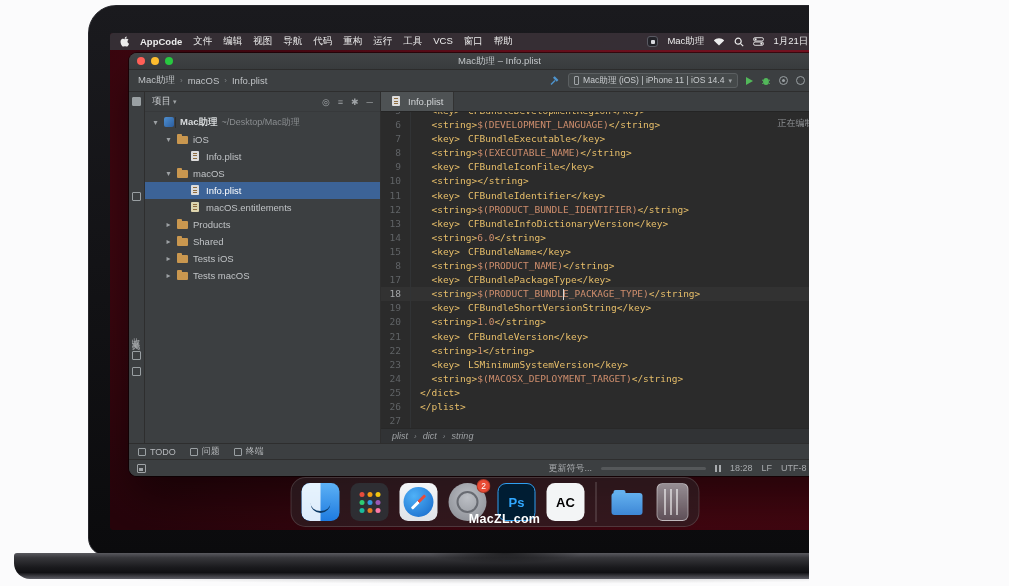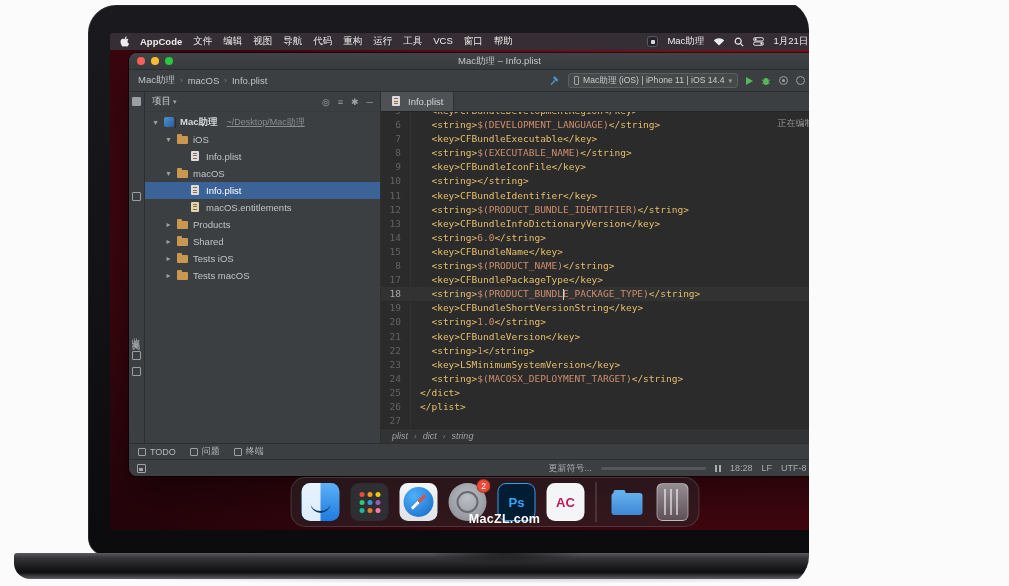--- a/index.html
+++ b/index.html
@@ -1,17 +1,17 @@
 <!DOCTYPE html>
 <html><head>
 <meta charset="utf-8">
 <style>
   *{margin:0;padding:0;box-sizing:border-box;}
   body{background:#fbfbfc;font-family:"Liberation Sans",sans-serif;}
-  .stage{position:relative;width:809px;height:586px;overflow:hidden;border-radius:30px;}
+  .stage{position:relative;width:809px;height:586px;overflow:hidden;}
 
   
   .floor-shadow{position:absolute;left:70px;top:570px;width:870px;height:14px;
     background:radial-gradient(ellipse at center,rgba(0,0,0,.20),transparent 70%);}
   .shell{position:absolute;left:88px;top:5px;width:833px;height:551px;
     background:linear-gradient(#1a1a1e,#0b0b0d);border:1px solid #26262b;
     border-radius:28px 28px 18px 18px;}
   .display{position:absolute;left:21px;top:27px;width:770px;height:497px;border-radius:3px;overflow:hidden;
     background:radial-gradient(120% 95% at 88% 32%, #a01c2d 0%, #7c1322 30%, #4a0712 62%, #27040b 100%);}
   .brand{position:absolute;left:0;right:0;top:506px;text-align:center;color:#ffffff;
@@ -74,21 +74,21 @@
   .project{flex:0 0 236px;background:#3c3f41;border-right:1px solid #2e2e2e;
     display:flex;flex-direction:column;font-size:9.5px;min-width:0;}
   .pj-head{flex:0 0 20px;display:flex;align-items:center;gap:2px;padding:0 7px;color:#c7cacd;border-bottom:1px solid #37393b;}
   .pj-icons{margin-left:auto;display:flex;gap:8px;color:#9fa3a6;font-size:9px;}
   .tree{flex:1;padding-top:2px;overflow:hidden;}
   .trow{height:17px;display:flex;align-items:center;gap:4px;color:#c0c3c6;white-space:nowrap;padding-right:4px;}
   .trow.selected{background:#3c6397;color:#fff;}
   .chev{flex:0 0 9px;color:#9da1a4;font-size:8px;text-align:center;}
   .tlabel.bold{font-weight:bold;color:#d7dadc;}
   .trow.selected .tlabel{color:#fff;}
-  .tpath{color:#8a8d90;font-size:9px;margin-left:5px;text-decoration:underline;}
+  .tpath{color:#8a8d90;font-size:9px;}
   .nicon{width:12px;height:11px;position:relative;flex:0 0 auto;}
   .nicon.folder::before{content:"";position:absolute;left:0;top:2px;width:11px;height:8px;background:#c9974f;border-radius:1px;}
   .nicon.folder::after{content:"";position:absolute;left:0;top:0;width:5px;height:3px;background:#c9974f;border-radius:1px 1px 0 0;}
   .nicon.project::before{content:"";position:absolute;left:0;top:0;width:10px;height:10px;
     background:linear-gradient(135deg,#4e8fd0,#2b5d9e);border-radius:2px;}
   .nicon.plist::before,.nicon.entitlements::before{content:"";position:absolute;left:1px;top:0;width:8px;height:10px;background:#dcdcdc;border-radius:1px;}
   .nicon.entitlements::before{background:#ddd5ae;}
   .nicon.plist::after,.nicon.entitlements::after{content:"";position:absolute;left:3px;top:2px;width:4px;height:6px;
     background:repeating-linear-gradient(#8f6d3f 0 1px,transparent 1px 2.5px);}
 
@@ -99,21 +99,21 @@
     font-size:9.5px;color:#d3d6d8;border-right:1px solid #323232;}
   .code{flex:1;position:relative;overflow:hidden;font-family:"DejaVu Sans Mono",monospace;
     font-size:9.5px;line-height:14.1px;}
   .codelines{margin-top:-8px;}
   .cl{display:flex;}
   .cl.current{background:#323232;}
   .gut{flex:0 0 30px;text-align:right;padding-right:9px;color:#606366;border-right:1px solid #313335;}
   .cl.current .gut{color:#a4a6a8;}
   .src{white-space:pre;padding-left:9px;position:relative;flex:1;}
   .tk-tag{color:#e8bf6a;}
-  .tk-key{color:#e8bf6a;}
+  .tk-key{color:#e8bf6a;margin-left:8px;}
   .tk-val{color:#cf8e6d;}
   .caret{position:absolute;top:1.5px;width:1px;height:11.5px;background:#d8d8d8;}
   .indexing{position:absolute;top:4px;right:16px;font-family:"Liberation Sans",sans-serif;
     font-size:9px;color:#8f9295;}
   .vsb{position:absolute;top:6px;right:2px;width:6px;height:60px;background:rgba(190,190,190,.25);border-radius:3px;}
   .ebreadcrumbs{flex:0 0 15px;display:flex;align-items:center;gap:6px;padding:0 11px;
     background:#313335;border-top:1px solid #282828;font-size:9px;color:#9da0a3;font-style:italic;}
 
   
   .bottombar{flex:0 0 16px;background:#3c3f41;border-top:1px solid #2e2e2e;display:flex;
@@ -158,21 +158,21 @@
     transform:translate(-50%,-50%) rotate(45deg);background:linear-gradient(#e74c3c 50%,#ffffff 50%);border-radius:1px;}
   .dicon.app-badge{background:radial-gradient(circle at 50% 38%,#bcbfc5,#85888f);border-radius:50%;}
   .dicon.app-badge::before{content:"";position:absolute;inset:8px;border-radius:50%;border:2px solid #686b72;}
   .badge{position:absolute;top:-4px;right:-4px;min-width:14px;height:14px;border-radius:7px;background:#e94b35;
     color:#fff;font-size:8.5px;display:flex;align-items:center;justify-content:center;padding:0 2px;
     border:1px solid rgba(0,0,0,.25);}
   .dicon.photoshop{background:#001d33;border:1.5px solid #2f9ff1;}
   .dlabel{font-weight:bold;font-size:13px;}
   .photoshop-label{color:#31a8ff;}
   .dicon.appcode{background:#f3f5f6;}
-  .appcode-label{color:#be185d;}
+  .appcode-label{color:#000000;}
   .dsep{width:1px;height:40px;background:rgba(255,255,255,.25);}
   .dicon.downloads{background:transparent;}
   .dl-folder{width:31px;height:22px;background:linear-gradient(#63b0ee,#3d87d6);border-radius:3px;position:relative;margin-top:4px;}
   .dl-folder::before{content:"";position:absolute;top:-3px;left:2px;width:12px;height:4px;background:#63b0ee;border-radius:2px 2px 0 0;}
   .dicon.trash{background:linear-gradient(rgba(236,239,246,.55),rgba(178,186,198,.35));
     border:1px solid rgba(255,255,255,.4);width:32px;border-radius:6px;}
   .dicon.trash::before{content:"";position:absolute;inset:5px 6px;
     background:repeating-linear-gradient(90deg,rgba(255,255,255,.55) 0 2px,transparent 2px 6px);}
 </style>
 </head>

